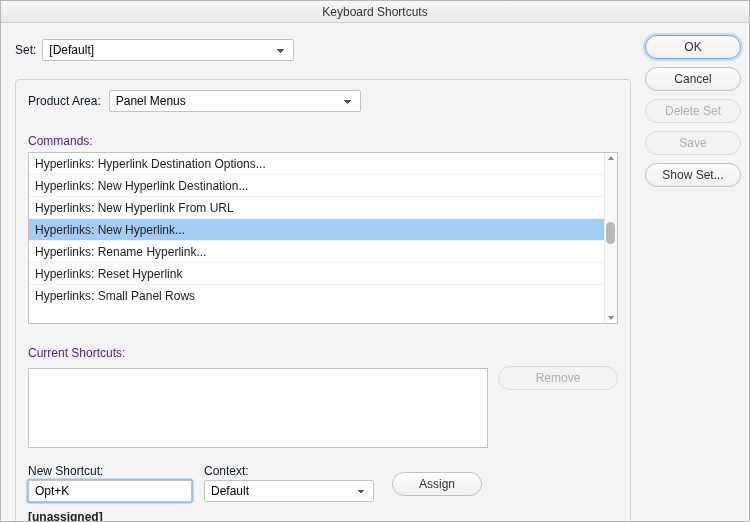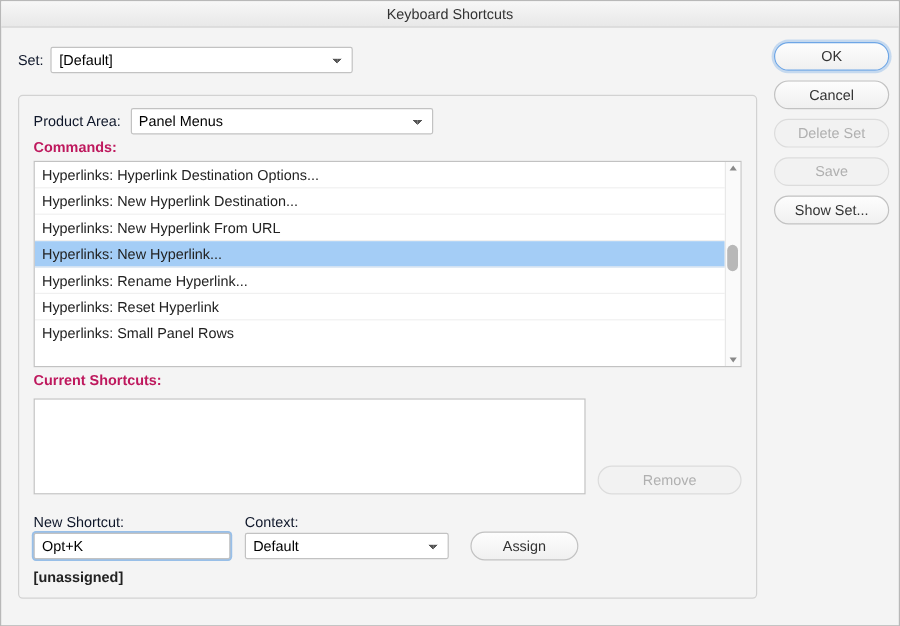--- a/index.html
+++ b/index.html
@@ -52,23 +52,22 @@
     .set-select { width: 252px; }
     .fieldset {
       border: 1px solid #d2d2d2;
       border-radius: 4px;
       margin-top: 18px;
       padding: 10px 12px 10px 12px;
       position: relative;
     }
     .section-label {
       font-size: 12px;
-      color: #be185d;
-      margin-top: 4px;
-      font-weight: bold;
+      color: #4c1d95;
+      margin-top: 22px;
     }
     .product-row { display: flex; align-items: center; gap: 8px; }
     .product-select { width: 252px; }
     .commands-list {
       border: 1px solid #c2c2c2;
       background: #fff;
       height: 172px;
       margin-top: 4px;
       position: relative;
       overflow: hidden;
@@ -102,21 +101,21 @@
       cursor: default;
     }
     .list-item.selected { background: #a4cdf6; }
     .shortcuts-box {
       border: 1px solid #c2c2c2;
       background: #fff;
       height: 80px;
       margin-top: 4px;
       width: 460px;
     }
-    .cs-row { display:flex; align-items: flex-end; gap:10px; margin-top: 4px;}
+    .cs-row { display:flex; align-items: flex-start; gap:10px; margin-top: 4px;}
     .pill-btn {
       height: 24px;
       border: 1px solid #c2c2c2;
       border-radius: 12px;
       background: linear-gradient(#fdfdfd,#f0f0f0);
       font-size: 12px;
       color: #333;
       padding: 0 16px;
       cursor: pointer;
       font-family: inherit;
@@ -124,21 +123,21 @@
       text-align:center;
     }
     .pill-btn:disabled {
       color: #b0b0b0;
       background: #f2f2f2;
       border-color: #dcdcdc;
       cursor: default;
     }
     .pill-btn.default { border-color: #6ea6e6; box-shadow: 0 0 0 2px rgba(110,166,230,0.35);}
     .rbtn { width: 96px; }
-    .bottom-row { display:flex; gap: 12px; margin-top: 16px; align-items: flex-end;}
+    .bottom-row { display:flex; gap: 12px; margin-top: 16px; align-items: center;}
     .col { display:flex; flex-direction: column; gap:2px;}
     .ns-input { width: 164px; border-color:#5a9be0; box-shadow: 0 0 0 1.5px rgba(90,155,224,0.6);}
     .ctx-select { width: 170px; }
     .assign-btn { margin-left: 6px; margin-bottom: -1px;}
     .status { margin-top: 8px; font-weight: bold; font-size: 12px; color:#222;}
     .remove-wrap{ flex:1; display:flex; justify-content:center; padding-top:2px;}
     .remove-btn{ width:120px;}
   </style>
 </head>
 <body>

